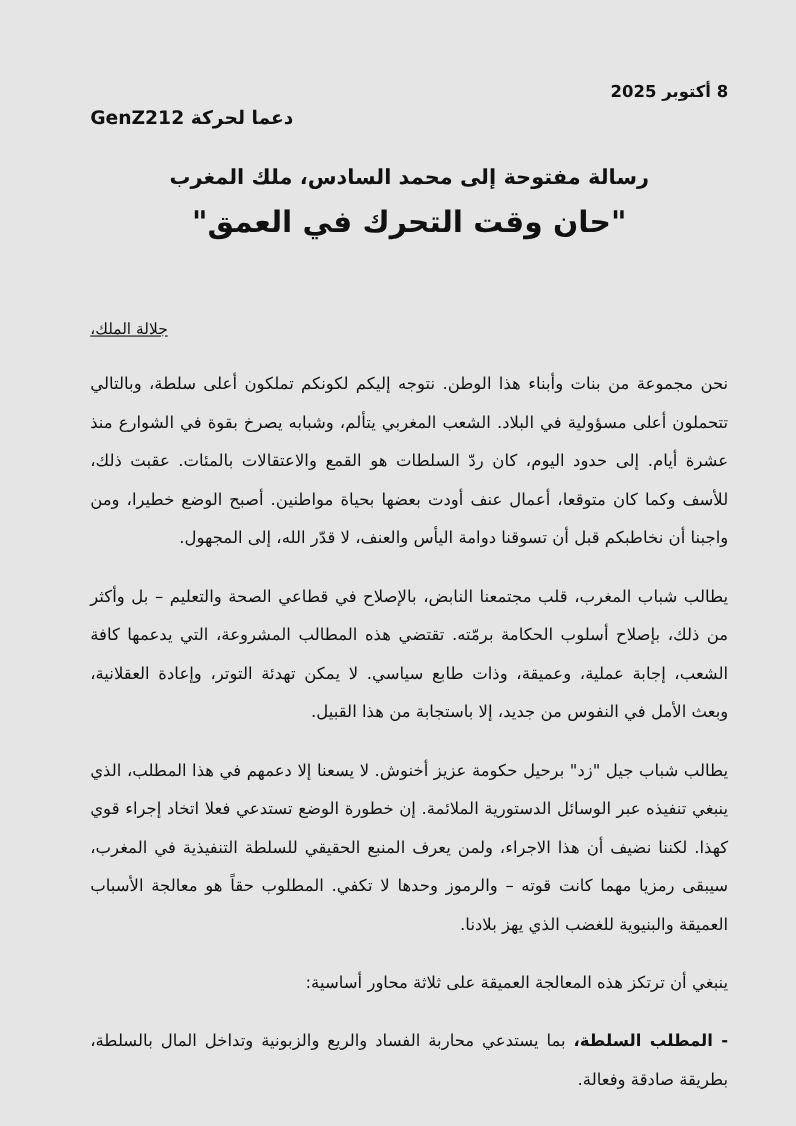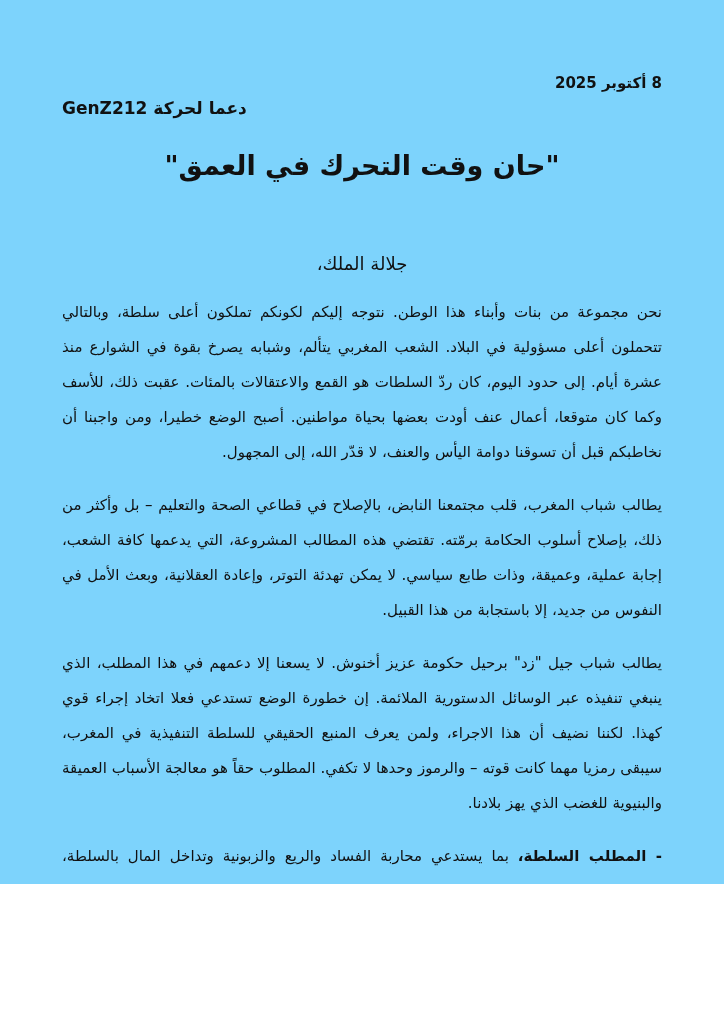--- a/index.html
+++ b/index.html
@@ -3,27 +3,27 @@
 <meta charset="utf-8">
 <style>
   html, body {
     margin: 0;
     padding: 0;
     background: #ffffff;
   }
   .page {
     position: relative;
     width: 724px;
-    height: 884px;
+    height: 1024px;
     margin: 0 auto;
-    background: #7dd3fc;
+    background: #e5e5e5;
     color: #111111;
     font-family: "DejaVu Sans", sans-serif;
     box-sizing: border-box;
-    padding: 74px 62px 40px 62px;
+    padding: 74px 62px 40px 82px;
     overflow: hidden;
     direction: rtl;
   }
   .date {
     font-size: 15px;
     font-weight: bold;
     text-align: right;
     margin: 0 0 6px 0;
   }
   .support {
@@ -40,51 +40,54 @@
     line-height: 1.4;
   }
   .title-main {
     font-size: 27px;
     font-weight: bold;
     text-align: center;
     margin: 0 0 62px 0;
     line-height: 1.35;
   }
   .salutation {
-    font-size: 18px;
-    text-align: center;
+    font-size: 14px;
+    text-align: left;
     margin: 0 0 14px 0;
     line-height: 35px;
+    text-decoration: underline;
   }
   .body-p {
     font-size: 15px;
     line-height: 35px;
     text-align: justify;
     text-justify: inter-word;
     margin: 0 0 18px 0;
   }
   .body-p:last-child { margin-bottom: 0; }
   .axis-lead { font-weight: bold; }
 </style>
 </head>
 <body>
 
 <div class="page">
 
   <div class="date">8 أكتوبر 2025</div>
 
   <div class="support">دعما لحركة GenZ212</div>
 
+  <div class="title-sub">رسالة مفتوحة إلى محمد السادس، ملك المغرب</div>
 
   <div class="title-main">"حان وقت التحرك في العمق"</div>
 
   <p class="salutation">جلالة الملك،</p>
 
   <p class="body-p">نحن مجموعة من بنات وأبناء هذا الوطن. نتوجه إليكم لكونكم تملكون أعلى سلطة، وبالتالي تتحملون أعلى مسؤولية في البلاد. الشعب المغربي يتألم، وشبابه يصرخ بقوة في الشوارع منذ عشرة أيام. إلى حدود اليوم، كان ردّ السلطات هو القمع والاعتقالات بالمئات. عقبت ذلك، للأسف وكما كان متوقعا، أعمال عنف أودت بعضها بحياة مواطنين. أصبح الوضع خطيرا، ومن واجبنا أن نخاطبكم قبل أن تسوقنا دوامة اليأس والعنف، لا قدّر الله، إلى المجهول.</p>
 
   <p class="body-p">يطالب شباب المغرب، قلب مجتمعنا النابض، بالإصلاح في قطاعي الصحة والتعليم – بل وأكثر من ذلك، بإصلاح أسلوب الحكامة برمّته. تقتضي هذه المطالب المشروعة، التي يدعمها كافة الشعب، إجابة عملية، وعميقة، وذات طابع سياسي. لا يمكن تهدئة التوتر، وإعادة العقلانية، وبعث الأمل في النفوس من جديد، إلا باستجابة من هذا القبيل.</p>
 
   <p class="body-p">يطالب شباب جيل "زد" برحيل حكومة عزيز أخنوش. لا يسعنا إلا دعمهم في هذا المطلب، الذي ينبغي تنفيذه عبر الوسائل الدستورية الملائمة. إن خطورة الوضع تستدعي فعلا اتخاد إجراء قوي كهذا. لكننا نضيف أن هذا الاجراء، ولمن يعرف المنبع الحقيقي للسلطة التنفيذية في المغرب، سيبقى رمزيا مهما كانت قوته – والرموز وحدها لا تكفي. المطلوب حقاً هو معالجة الأسباب العميقة والبنيوية للغضب الذي يهز بلادنا.</p>
 
+  <p class="body-p">ينبغي أن ترتكز هذه المعالجة العميقة على ثلاثة محاور أساسية:</p>
 
   <p class="body-p"><span class="axis-lead">- المطلب السلطة،</span><span> بما يستدعي محاربة الفساد والريع والزبونية وتداخل المال بالسلطة، بطريقة صادقة وفعالة.</span></p>
 
 </div>
 
 </body></html>

